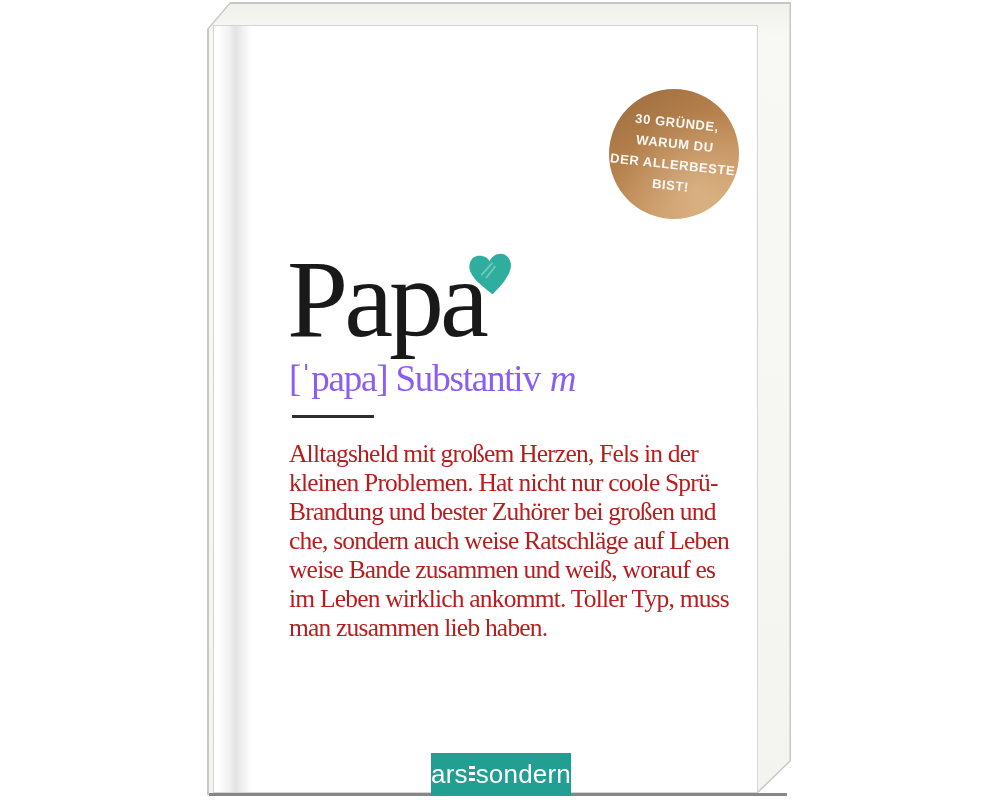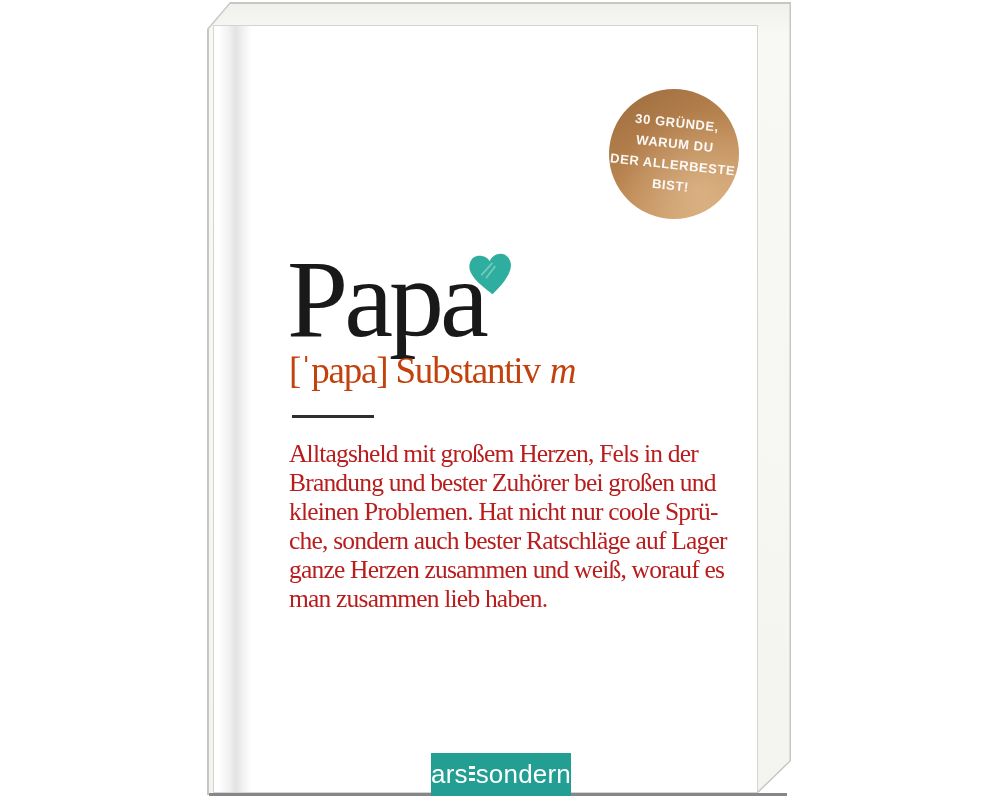--- a/index.html
+++ b/index.html
@@ -97,24 +97,24 @@
   }
   .heart {
     position: absolute;
     left: 251px; top: 225px;
     width: 52px; height: 50px;
     transform: rotate(-5deg);
   }
 
   .pron {
     position: absolute;
-    left: 75px; top: 323px;
+    left: 75px; top: 331px;
     font-size: 37px;
     letter-spacing: -1.2px;
-    color: #c2410c;
+    color: #8b5cf6;
     white-space: nowrap;
   }
   .pron .gender {
     font-style: italic;
     margin-left: 2px;
   }
 
   .divider {
     position: absolute;
     left: 78px; top: 389px;
@@ -195,24 +195,25 @@
 
     <div class="pron">
       <span>[ˈpapa] Substantiv</span>
       <span class="gender">m</span>
     </div>
 
     <div class="divider"></div>
 
     <div class="body-text">
         <div>Alltagsheld mit großem Herzen, Fels in der</div>
+        <div>kleinen Problemen. Hat nicht nur coole Sprü-</div>
         <div>Brandung und bester Zuhörer bei großen und</div>
-        <div>kleinen Problemen. Hat nicht nur coole Sprü-</div>
-        <div>che, sondern auch bester Ratschläge auf Lager</div>
-        <div>ganze Herzen zusammen und weiß, worauf es</div>
+        <div>che, sondern auch weise Ratschläge auf Leben</div>
+        <div>weise Bande zusammen und weiß, worauf es</div>
+        <div>im Leben wirklich ankommt. Toller Typ, muss</div>
         <div>man zusammen lieb haben.</div>
       </div>
 
     <div class="logo">
       <span>ars</span>
       <span class="logo-e">
           <i></i>
           <i></i>
           <i></i>
         </span>

